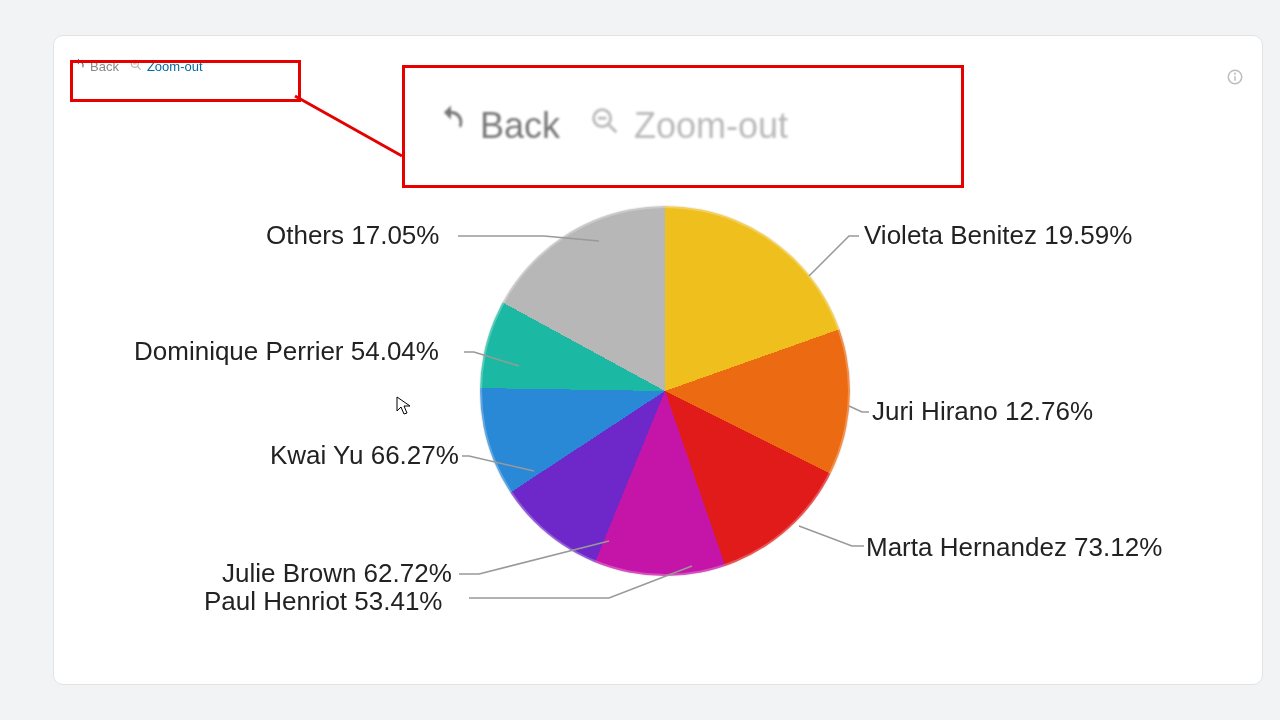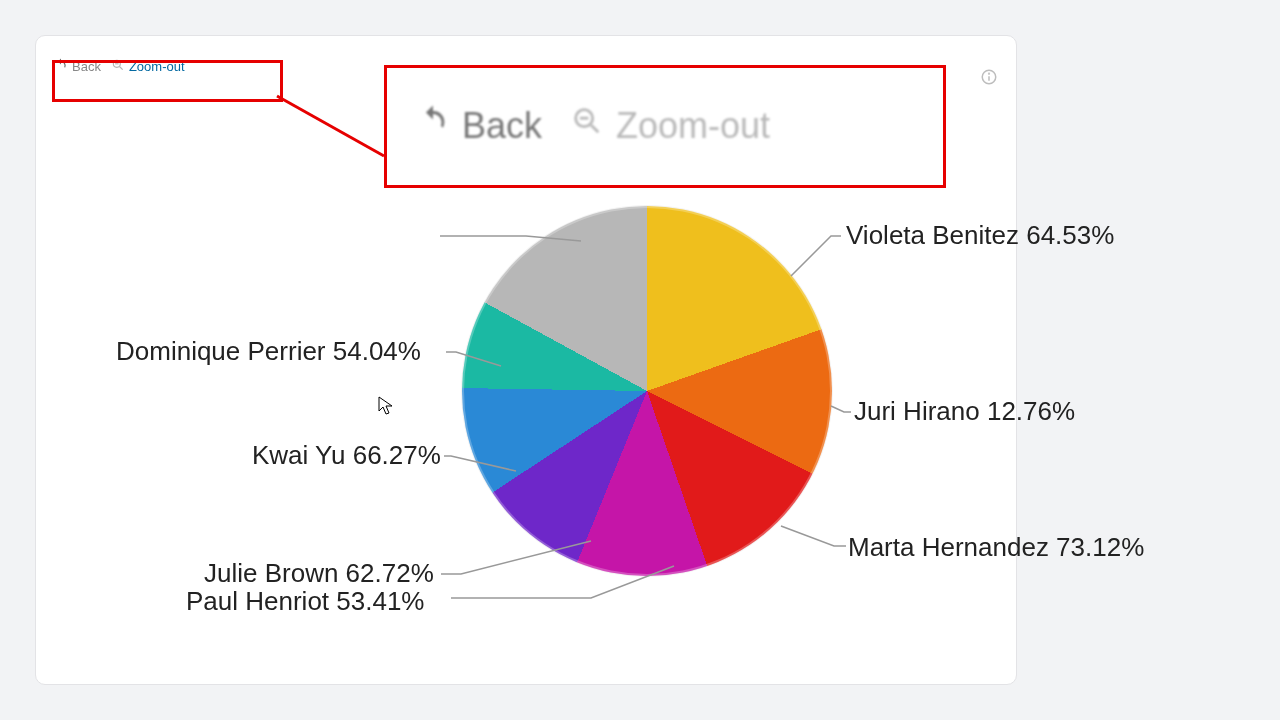--- a/index.html
+++ b/index.html
@@ -1,16 +1,16 @@
 <!DOCTYPE html>
 <html><head>
 <meta charset="utf-8">
 <style>
 html,body{margin:0;padding:0;width:1280px;height:720px;font-family:"Segoe UI",Arial,sans-serif;background:#f2f3f5;overflow:hidden}
-.card{position:absolute;left:35px;top:35px;width:982px;height:650px;background:#fff;border:1px solid #e3e3e6;border-radius:10px;box-sizing:border-box}
+.card{position:absolute;left:53px;top:35px;width:1210px;height:650px;background:#fff;border:1px solid #e3e3e6;border-radius:10px;box-sizing:border-box}
 
 .toolbar{position:absolute;left:18px;top:22px;display:flex;align-items:center;gap:10px;color:#888;font-size:13px}
 .toolbar .tb-btn{display:flex;align-items:center;gap:4px;cursor:pointer}
 .toolbar .tb-btn.dim{color:#0369a1}
 .toolbar svg{width:14px;height:14px}
 
 .redbox{position:absolute;border:3px solid #e60000;pointer-events:none}
 .r1{left:16px;top:24px;width:225px;height:36px}
 .r2{left:348px;top:29px;width:556px;height:117px}
 .redline{position:absolute;left:0;top:0;pointer-events:none}
@@ -110,27 +110,28 @@
       <path d="M795 370  L808 376  L815 376"></path>
       <path d="M745 490  L798 510  L810 510"></path>
       <path d="M638 530  L555 562  L415 562"></path>
       <path d="M555 505  L425 538  L405 538"></path>
       <path d="M480 435  L415 420  L408 420"></path>
       <path d="M465 330  L420 316  L410 316"></path>
       <path d="M545 205  L490 200  L404 200"></path>
     </g>
   </svg>
 
-  <div class="lbl" style="left:810px;top:184px">Violeta Benitez 64.53%</div>
+  <div class="lbl" style="left:810px;top:184px">Violeta Benitez 19.59%</div>
   <div class="lbl" style="left:818px;top:360px">Juri Hirano 12.76%</div>
   <div class="lbl" style="left:812px;top:496px">Marta Hernandez 73.12%</div>
   <div class="lbl" style="left:150px;top:550px">Paul Henriot 53.41%</div>
   <div class="lbl" style="left:168px;top:522px">Julie Brown 62.72%</div>
   <div class="lbl" style="left:216px;top:404px">Kwai Yu 66.27%</div>
   <div class="lbl" style="left:80px;top:300px">Dominique Perrier 54.04%</div>
+  <div class="lbl" style="left:212px;top:184px">Others 17.05%</div>
 
   <div class="cursor">
     <svg width="16" height="20" viewBox="0 0 16 20">
         <path d="M1 1 L1 15 L5 11 L8 18 L11 17 L8 10 L14 10 Z" fill="#fff" stroke="#000" stroke-width="1"></path>
       </svg>
   </div>
 
 </div>
 
 </body></html>

